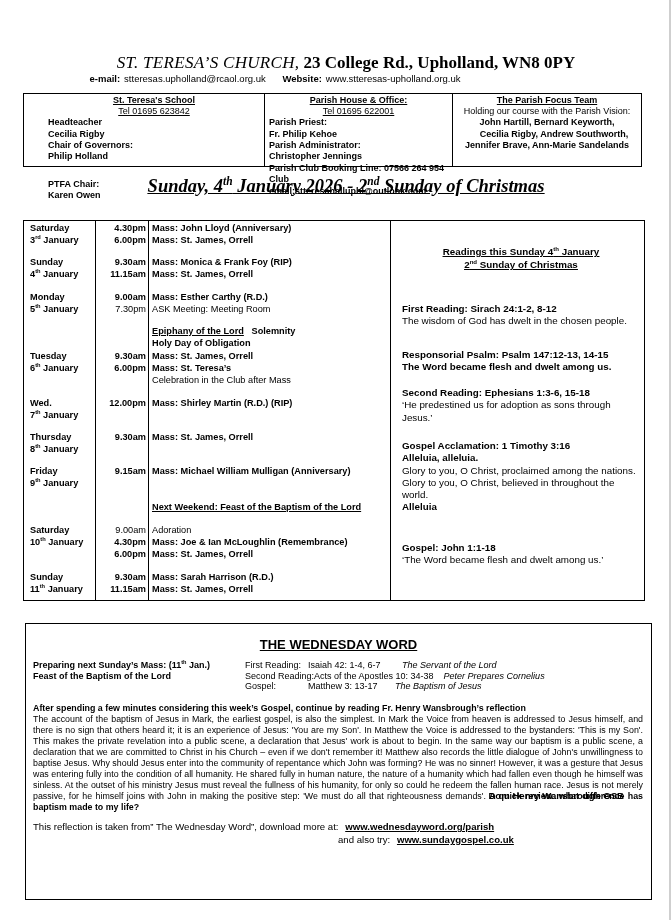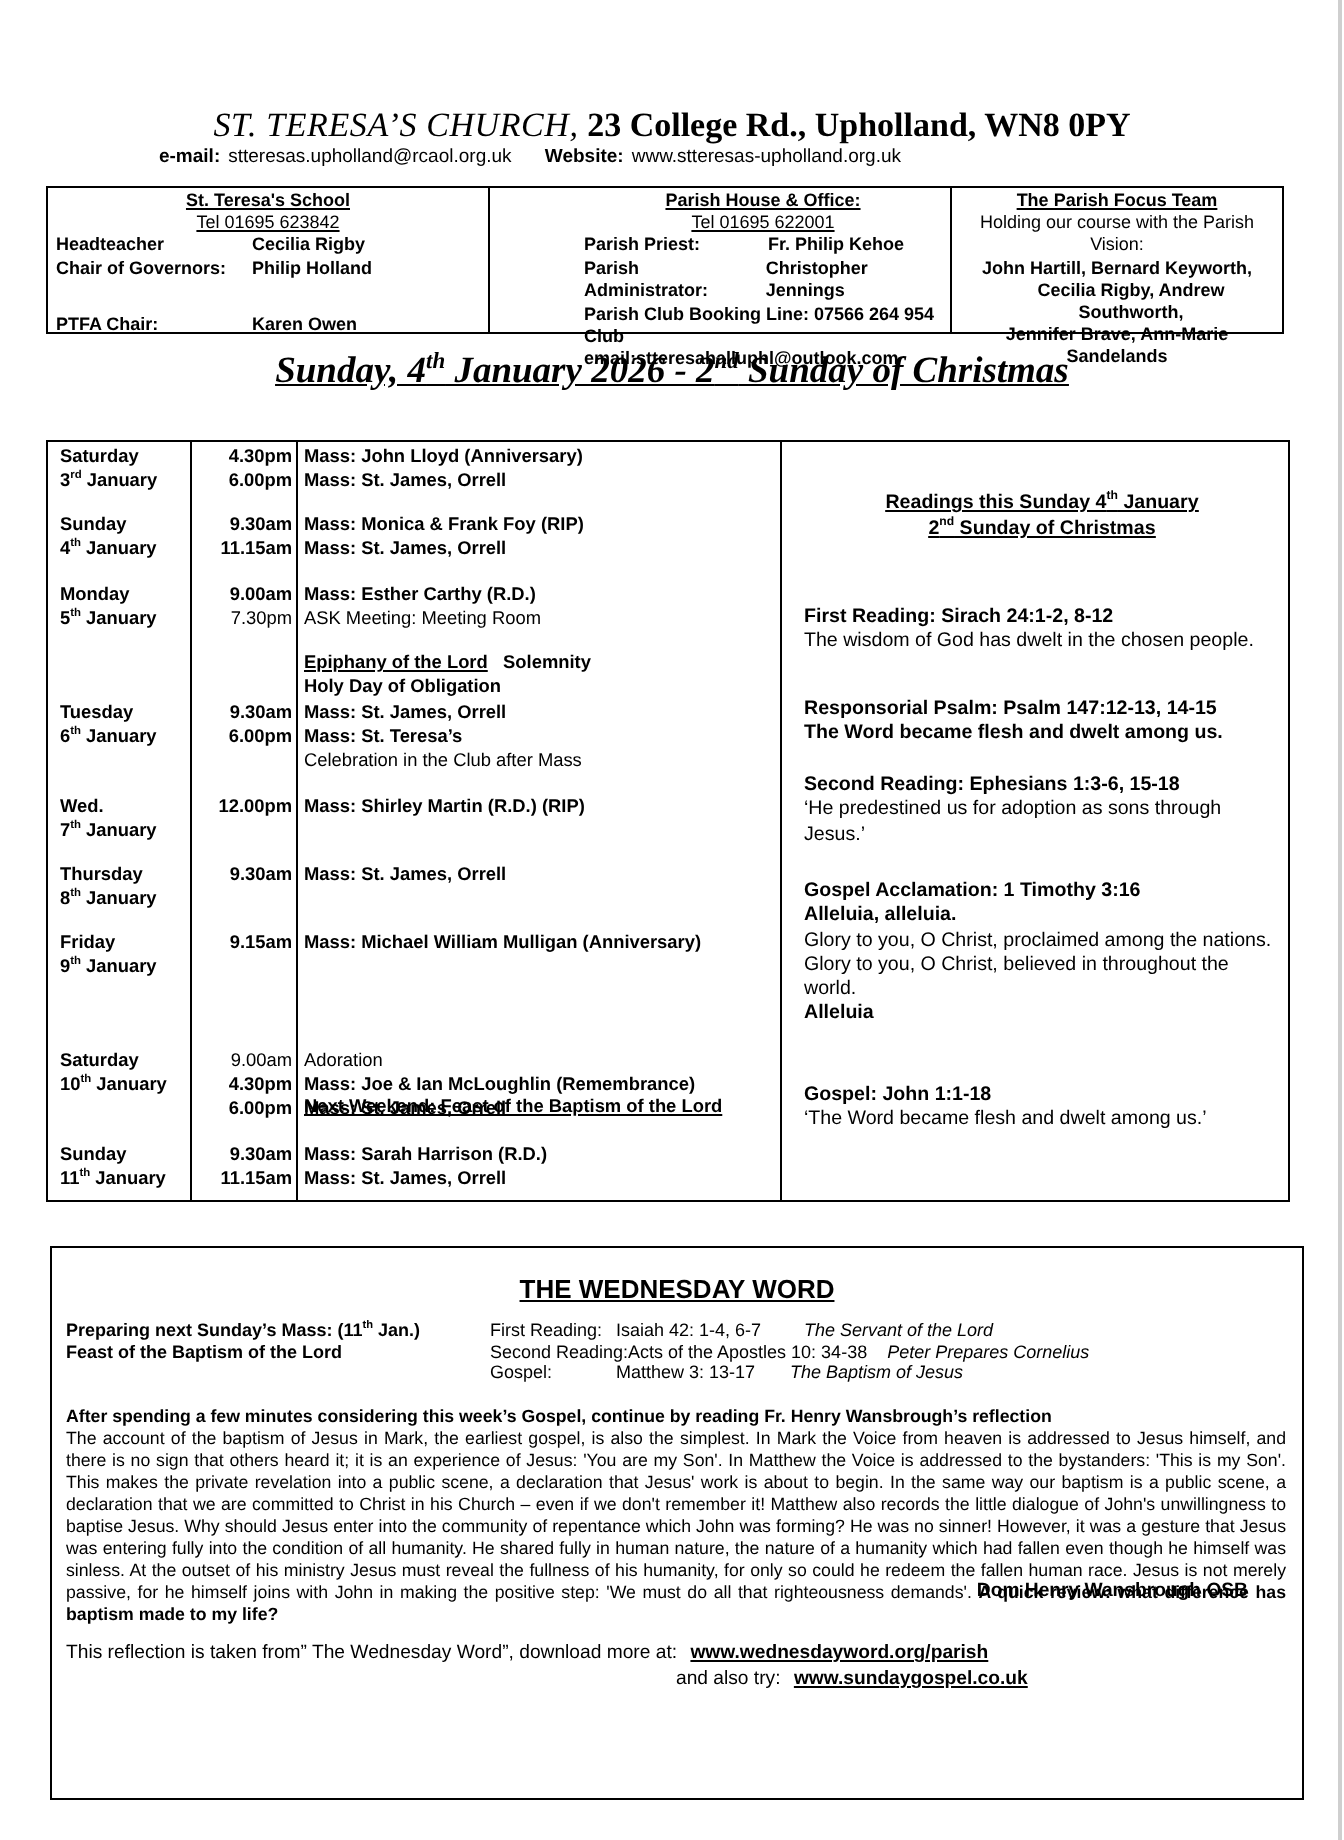--- a/index.html
+++ b/index.html
@@ -1,57 +1,57 @@
 <!DOCTYPE html>
 <html><head>
 <meta charset="utf-8">
 <style>
   * { box-sizing: border-box; margin: 0; padding: 0; }
   html, body { width: 672px; height: 920px; background: #fff; overflow: hidden; }
   body { position: relative; font-family: "Liberation Sans", sans-serif; color: #000; }
   .page-edge { position: absolute; left: 669px; top: 0; width: 2px; height: 920px; background: #cfcfcf; }
-  .abs { position: absolute; }
+  .abs { position: absolute; padding-left: 20px; }
 
   
   .church-title { left: 0; width: 672px; top: 53px; text-align: center; font-family: "Liberation Serif", serif; font-size: 17px; font-weight: bold; white-space: nowrap; }
   .church-title .script { font-style: italic; font-weight: normal; letter-spacing: 0.3px; }
   .contact-line { left: 0; width: 544px; top: 73px; text-align: center; font-size: 9.5px; white-space: nowrap; }
   .contact-line b { font-weight: bold; }
   .contact-line .val { margin-right: 14px; margin-left: 4px; }
 
   
   .info-box { left: 23px; top: 93px; width: 619px; height: 74px; border: 1px solid #000; display: flex; }
   .info-col { border-right: 1px solid #000; padding: 0 4px; font-size: 9px; line-height: 11.2px; }
   .info-col:last-child { border-right: none; }
   .col-school { width: 221px; }
-  .col-house { width: 188px; margin-left: 43px; }
+  .col-house { width: 188px; }
   .col-focus { flex: 1; }
   .info-head { text-align: center; font-weight: bold; margin-top: 1px; }
   .info-head span, .info-tel span { text-decoration: underline; }
   .info-tel { text-align: center; }
-  .kv { display: flex; font-weight: bold; }
+  .kv { display: flex; font-weight: bold; flex-direction: column; }
   .kv .k { width: 98px; }
   .kv2 .k { width: auto; margin-right: 4px; }
   .focus-intro { text-align: center; }
   .focus-names { text-align: center; font-weight: bold; }
 
   
   .date-heading { left: 0; width: 672px; top: 176px; text-align: center; font-family: "Liberation Serif", serif; font-style: italic; font-weight: bold; font-size: 18.5px; }
   .date-heading span { text-decoration: underline; }
   sup { font-size: 0.62em; line-height: 0; vertical-align: super; }
 
   
   .sched { left: 23px; top: 220px; width: 622px; height: 381px; border: 1px solid #000; }
   .vline { position: absolute; top: 0; bottom: 0; width: 1px; background: #000; }
   .sched-row { position: absolute; left: 0; font-size: 9.2px; line-height: 12px; font-weight: bold; }
   .sched-row .day { position: absolute; left: 6px; width: 66px; }
   .sched-row .times { position: absolute; left: 72px; width: 50px; text-align: right; }
   .sched-row .events { position: absolute; left: 128px; width: 240px; white-space: nowrap; }
   .normal { font-weight: normal; }
-  .u { text-decoration: underline; margin-top: 46px; }
+  .u { text-decoration: underline; }
 
   .readings { position: absolute; left: 374px; top: 0; width: 246px; font-size: 9.8px; line-height: 12.3px; padding: 0 6px 0 4px; }
   .readings-title { position: absolute; left: 0; width: 246px; top: 24px; text-align: center; font-weight: bold; line-height: 13px; }
   .readings-title div span { text-decoration: underline; }
   .rd { position: absolute; left: 4px; width: 240px; }
   .rd .label { font-weight: bold; }
 
   
   .ww { left: 25px; top: 623px; width: 627px; height: 277px; border: 1px solid #000; }
   .ww-title { position: absolute; left: 0; width: 625px; top: 13px; text-align: center; font-weight: bold; font-size: 13px; }

